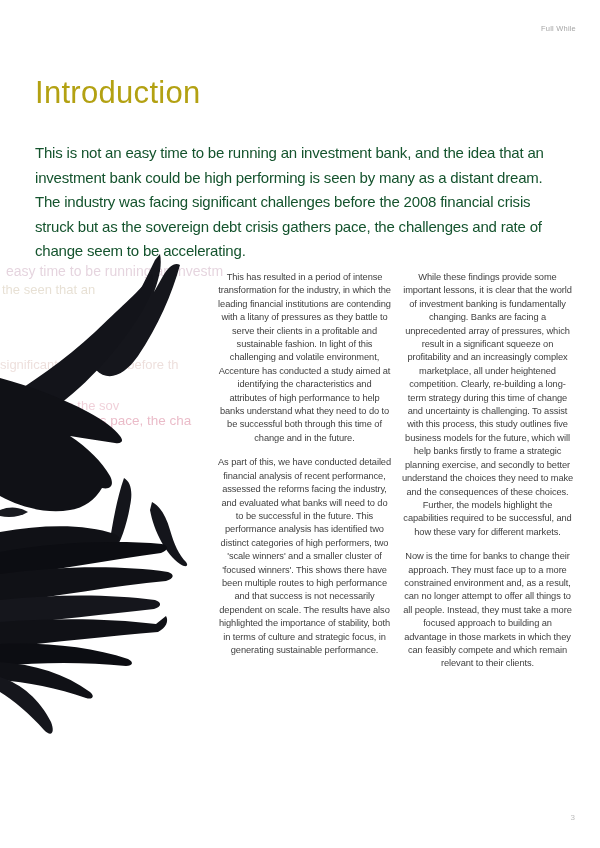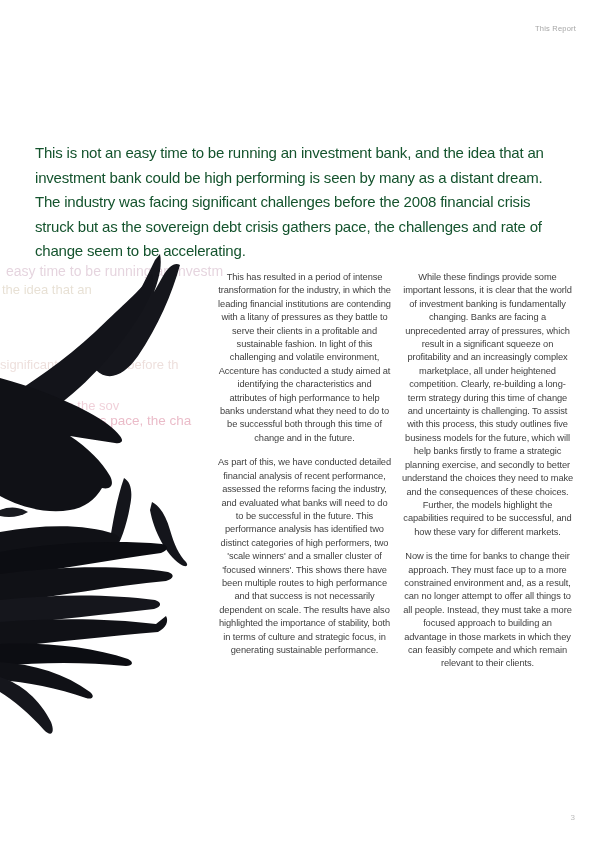--- a/index.html
+++ b/index.html
@@ -55,28 +55,29 @@
   .page-number{
     position:absolute;top:813px;right:25px;
     font-size:8px;color:#bcbcbc;
   }
 </style>
 </head>
 <body>
 
 <div class="page">
 
-  <div class="full-report">This Report</div>
+  <div class="full-report">Full While</div>
 
+  <h1 class="page-title">Introduction</h1>
 
   <p class="intro-text">This is not an easy time to be running an investment bank, and the idea that an investment bank could be high performing is seen by many as a distant dream. The industry was facing significant challenges before the 2008 financial crisis struck but as the sovereign debt crisis gathers pace, the challenges and rate of change seem to be accelerating.</p>
 
   <div class="ghost-layer">
     <span class="ghost g1">easy time to be running an investm</span>
-    <span class="ghost g2">the idea that an</span>
+    <span class="ghost g2">the seen that an</span>
     <span class="ghost g3">significant challenges before th</span>
     <span class="ghost g4">struck but as the sov</span>
     <span class="ghost g5">rt of crisis gathers pace, the cha</span>
   </div>
 
   <svg class="wing" viewBox="0 0 210 540" aria-hidden="true">
     <g fill="#101116">
 
       <path fill="#15161c" d="M96 118 C118 80 140 40 155 8 L160 2 C162 12 160 24 154 40 L163 24 C169 14 175 10 180 13 C172 42 158 74 138 104 C124 124 108 130 96 118 Z"></path>
 

